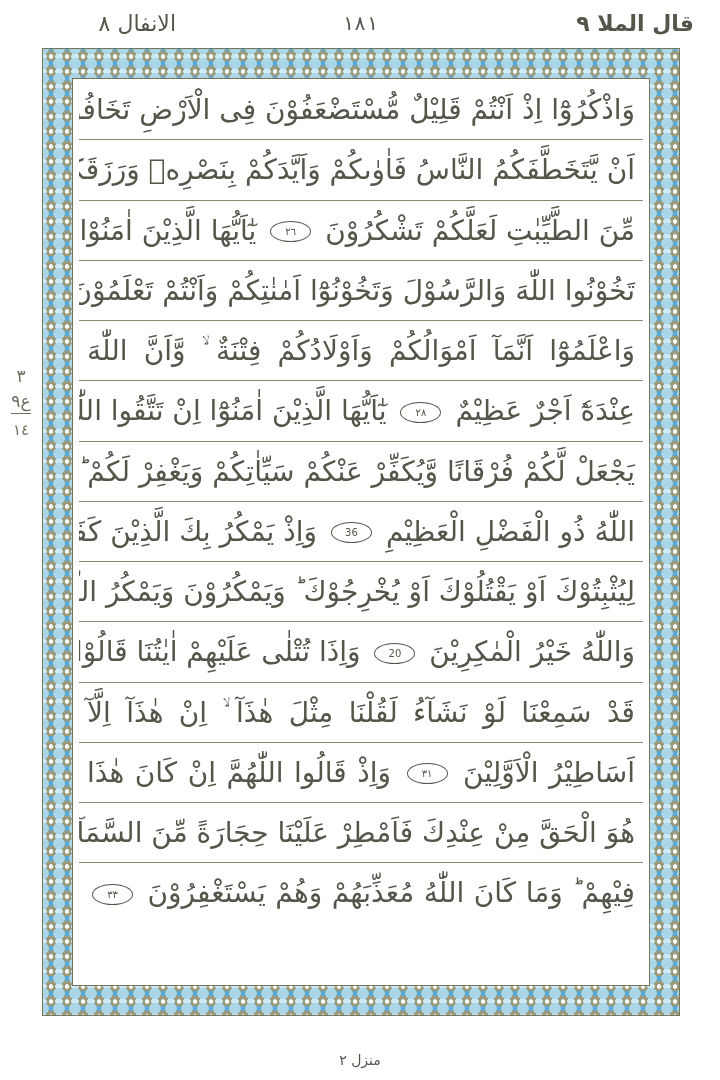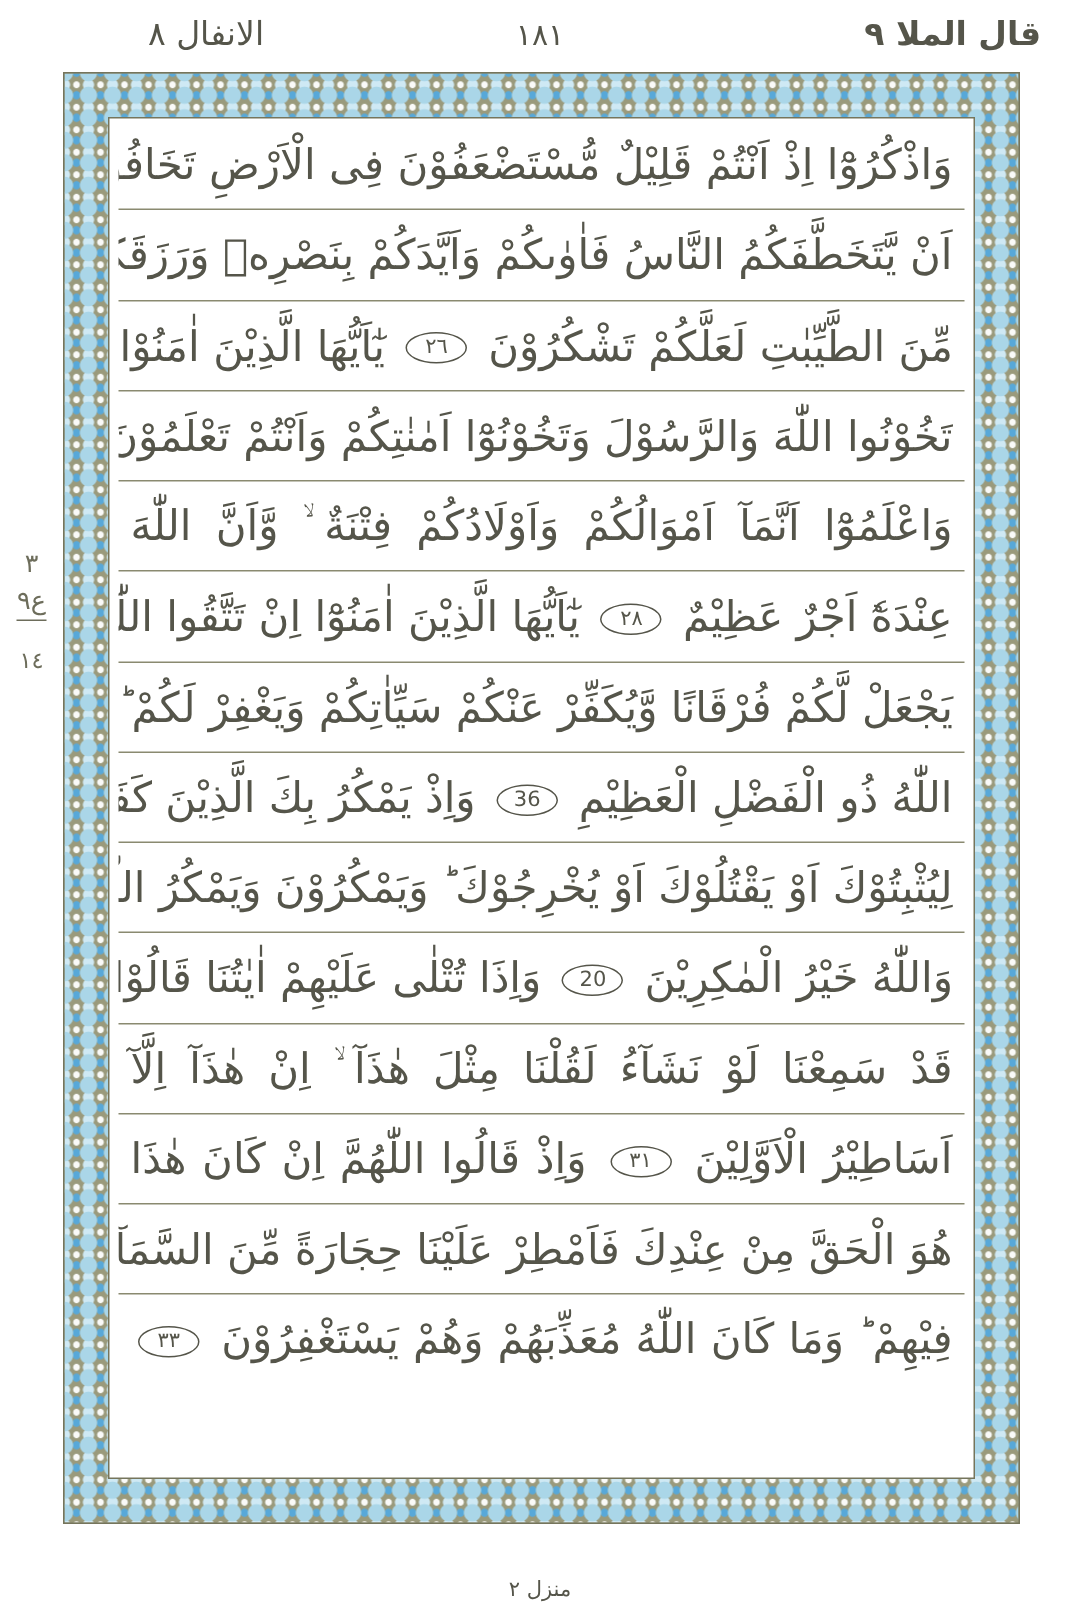--- a/index.html
+++ b/index.html
@@ -15,21 +15,21 @@
   html,body{background:#fff;}
   body{width:720px;height:1080px;position:relative;overflow:hidden;
        font-family:"DejaVu Sans",sans-serif;color:var(--ink);}
   .page{position:absolute;inset:0;background:var(--paper);}
 
   
   .running-head{position:absolute;top:6px;left:26px;right:26px;height:34px;
     display:flex;justify-content:space-between;align-items:center;
     font-size:22px;color:var(--ink);}
   .running-head .h-left{flex:1;text-align:center;}
-  .running-head .h-center{flex:1;text-align:center;font-size:20px;letter-spacing:1px;}
+  .running-head .h-center{flex:1;text-align:center;font-size:20px;letter-spacing:1px;font-family:Liberation Mono, monospace;}
   .running-head .h-right{flex:1;text-align:right;font-weight:bold;}
 
   
   .frame{position:absolute;left:42px;top:48px;width:638px;height:968px;
     border:1px solid var(--frame-line);
     background-color:var(--khaki);
     background-image:
       radial-gradient(circle, rgba(255,255,255,.95) 0 2px, rgba(255,255,255,0) 2.5px),
       radial-gradient(circle, var(--lightblue) 0 5.5px, rgba(0,0,0,0) 6px),
       radial-gradient(circle, var(--accentblue) 0 2.5px, rgba(0,0,0,0) 3px),
@@ -41,30 +41,30 @@
 
   
   .text-area{height:100%;width:100%;display:block;}
   .text-line{height:calc(100% / 15);border-bottom:1px solid var(--rule);
     direction:rtl;text-align:justify;text-align-last:justify;
     font-size:28px;line-height:59px;color:var(--ink);
     padding:0 8px;white-space:nowrap;overflow:hidden;}
   .text-line:last-child{border-bottom:none;}
   .ayah{display:inline;}
   .vm{display:inline-block;width:41px;height:21px;border:1px solid var(--ink);
-    border-radius:50%;font-size:14px;line-height:19px;text-align:left;
+    border-radius:50%;font-size:10px;line-height:19px;text-align:left;
     text-align-last:center;vertical-align:middle;margin:0 5px;
     letter-spacing:0;white-space:nowrap;}
 
   
   .margin-marker{position:absolute;left:4px;top:364px;width:34px;
     text-align:center;color:#6d6d5b;font-size:17px;line-height:1.45;}
   .margin-marker .mk{display:block;}
   .margin-marker .mk-bottom{display:inline-block;border-top:1px solid #6d6d5b;
-    padding-top:16px;min-width:20px;font-size:15px;}
+    padding-top:6px;min-width:20px;font-size:15px;}
 
   
   .footer{position:absolute;bottom:12px;left:0;right:0;text-align:center;
     font-size:14px;color:var(--ink);}
 </style>
 </head>
 <body>
 
 <div class="page">
 

